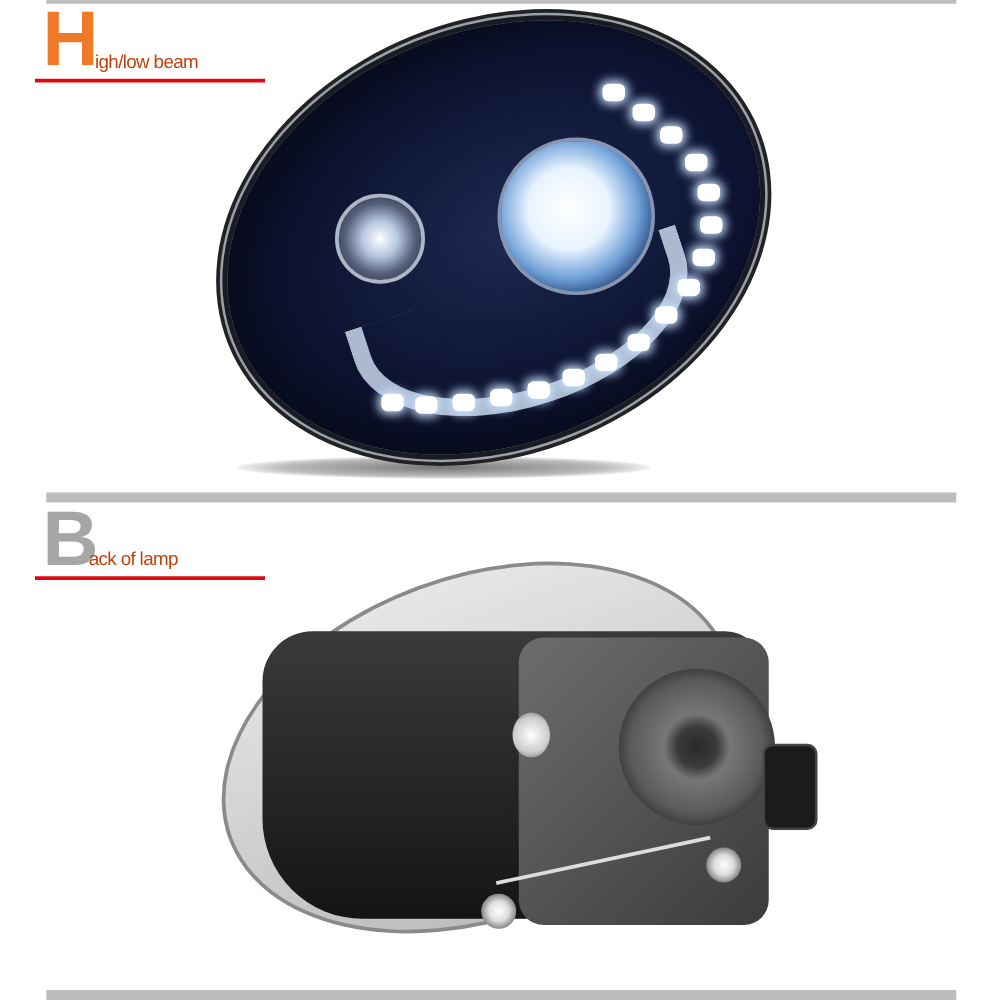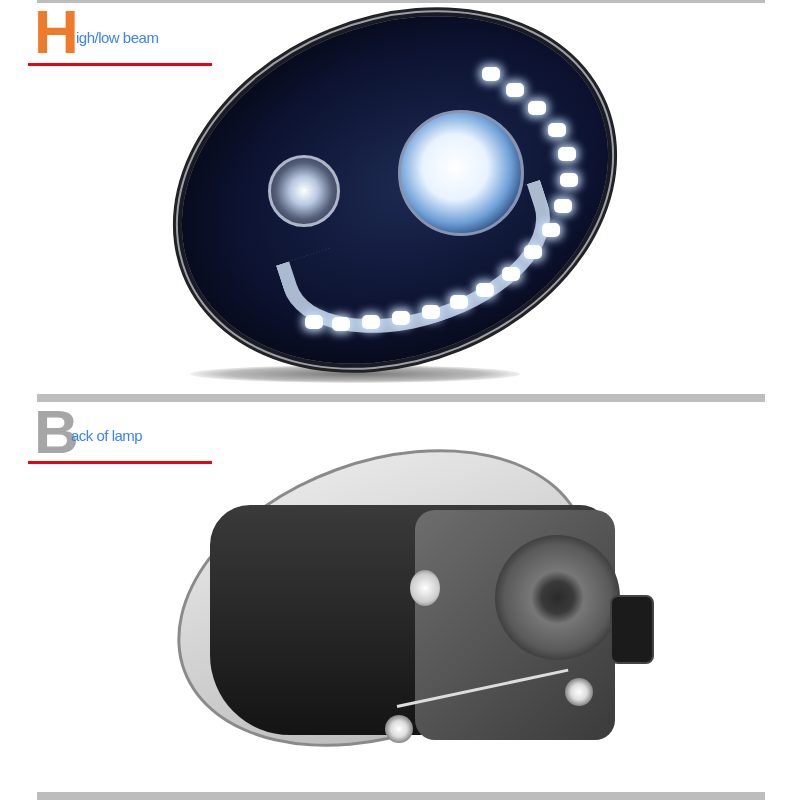--- a/index.html
+++ b/index.html
@@ -3,21 +3,21 @@
 <meta charset="utf-8">
 <style>
   html,body{margin:0;padding:0;background:#ffffff;}
   body{width:800px;height:800px;position:relative;overflow:hidden;font-family:"Liberation Sans",sans-serif;}
   .bar{position:absolute;left:37px;width:728px;background:#bdbdbd;}
   .bar-top{top:0;height:3px;}
   .bar-mid{top:394px;height:8px;}
   .bar-bot{top:792px;height:8px;}
   .heading{position:absolute;left:28px;width:184px;height:60px;}
   .heading .big{position:absolute;left:6px;top:0;font-weight:700;font-size:62px;line-height:52px;letter-spacing:-1px;}
-  .heading .rest{position:absolute;bottom:20px;font-size:15px;color:#3b82f6;letter-spacing:-0.5px;}
+  .heading .rest{position:absolute;bottom:8px;font-size:15px;color:#c2410c;letter-spacing:-0.5px;}
   .heading .underline{position:absolute;left:0;bottom:0;width:184px;height:3px;}
   .h1{top:6px;}
   .h1 .big{color:#ee7a2a;}
   .h1 .rest{left:48px;}
   .h2{top:404px;}
   .h2 .big{color:#a6a6a6;top:2px;}
   .h2 .rest{left:43px;}
 
   
   .front{position:absolute;left:170px;top:15px;width:450px;height:370px;}

